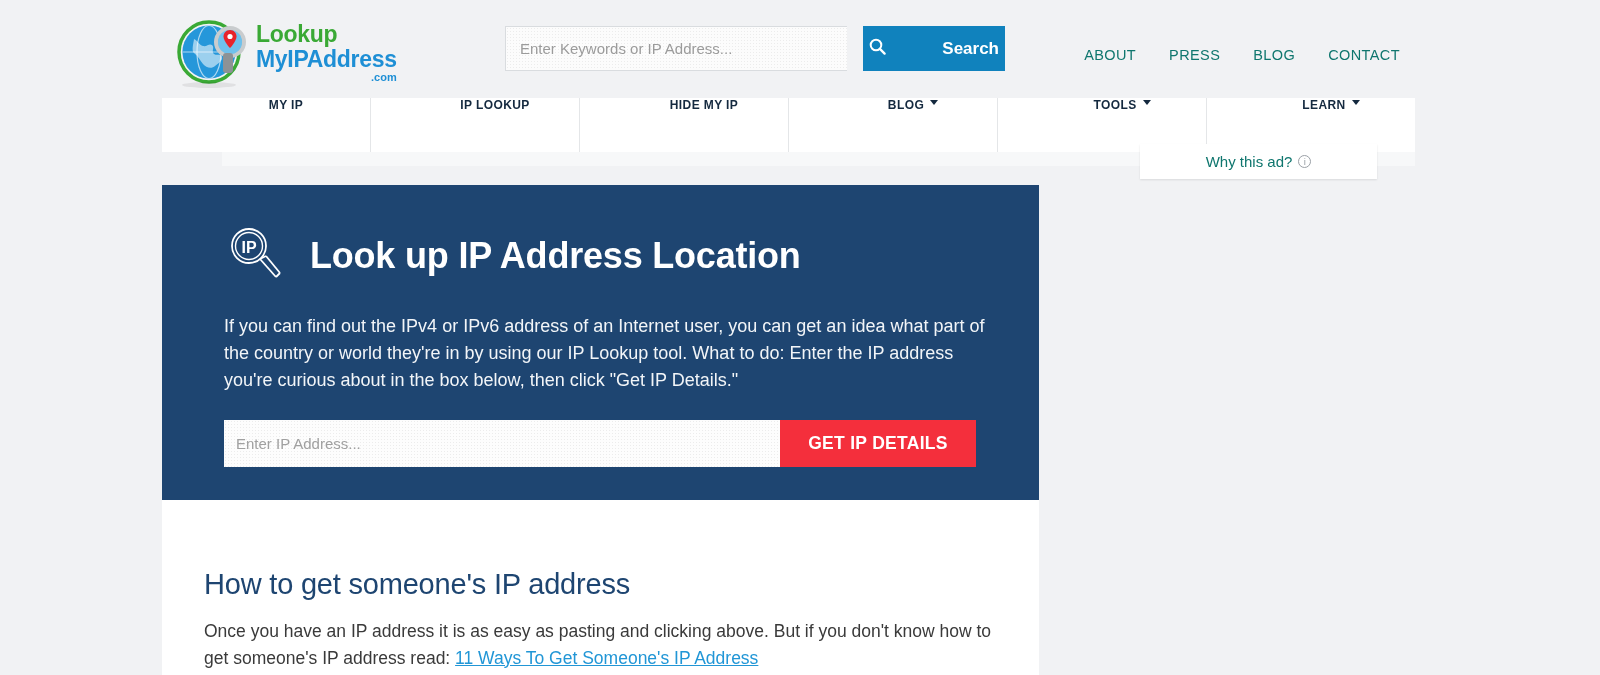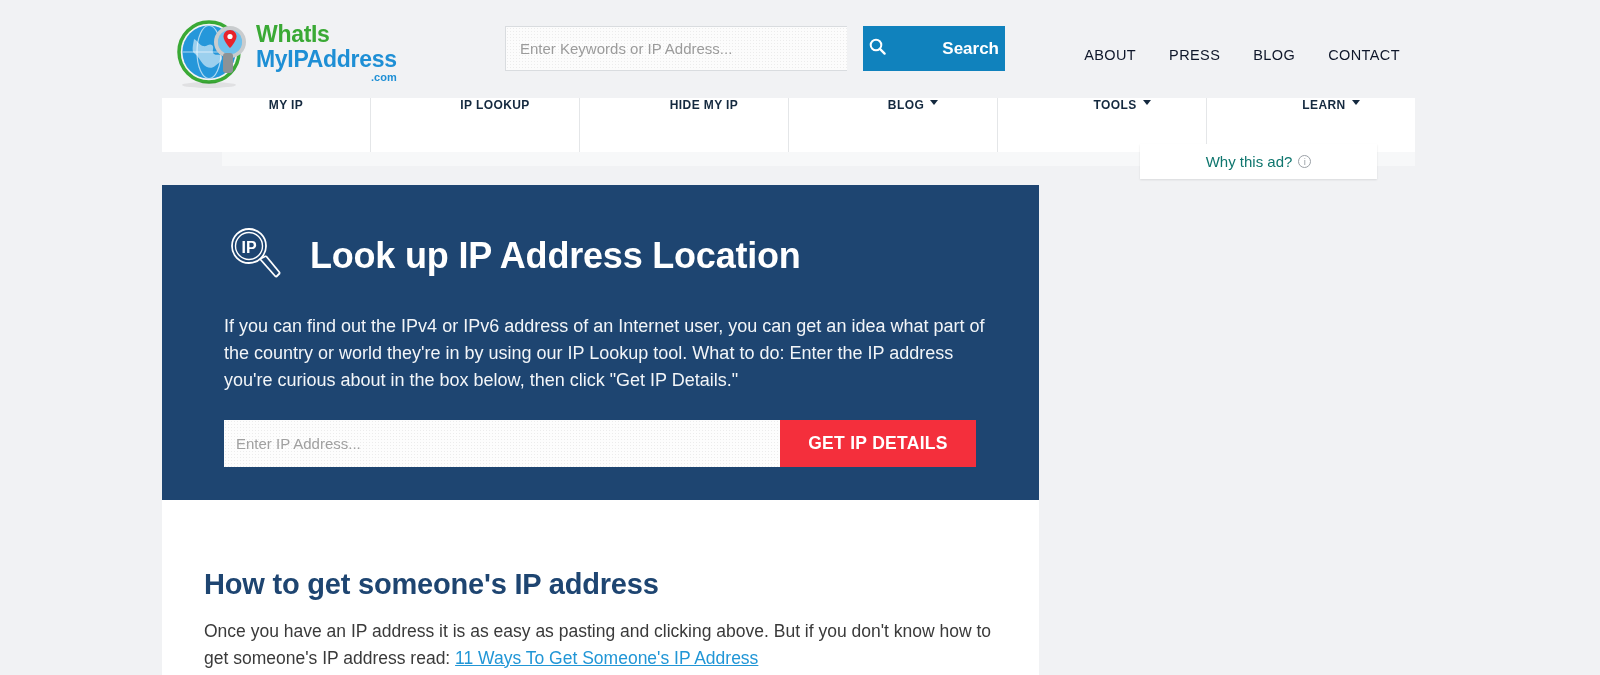--- a/index.html
+++ b/index.html
@@ -45,21 +45,21 @@
   .search-input::placeholder { color: #9b9b9b; }
   .search-btn {
     flex: 0 0 142px; height: 45px; border: none; background: #1082bd;
     color: #fff; font-family: "Liberation Sans", sans-serif;
     font-size: 17px; font-weight: bold; cursor: pointer;
     display: flex; align-items: center; justify-content: space-between; gap: 8px;
   }
 
   .toplinks { position: absolute; right: 200px; top: 47px; display: flex; gap: 33px; }
   .toplink {
-    color: #0f172a; font-size: 14.5px; letter-spacing: 0.4px;
+    color: #0f766e; font-size: 14.5px; letter-spacing: 0.4px;
     text-decoration: none; cursor: pointer;
   }
 
   
   .mainnav {
     position: absolute; left: 162px; top: 98px; width: 1253px; height: 54px;
     background: #ffffff; display: flex;
   }
   .navitem {
     flex: 1 1 0; display: flex; align-items: flex-start; justify-content: center;
@@ -120,21 +120,21 @@
     font-size: 17.5px; font-weight: bold; letter-spacing: 0.3px; cursor: pointer;
   }
 
   
   .article {
     position: absolute; left: 162px; top: 500px; width: 877px; height: 175px;
     background: #fff;
   }
   .article-title {
     position: absolute; left: 42px; top: 44px;
-    font-size: 29px; font-weight: bold; color: #1e4571; letter-spacing: -0.2px; text-align: right;
+    font-size: 29px; font-weight: normal; color: #1e4571; letter-spacing: -0.2px; text-align: right;
   }
   .article-body {
     position: absolute; left: 42px; top: 100px; width: 790px;
     font-size: 17.5px; line-height: 27px; color: #3a3a3a;
   }
   .article-link { color: #2196d6; text-decoration: underline; cursor: pointer; }
 </style>
 </head>
 <body>
 
@@ -154,21 +154,21 @@
           <circle cx="54" cy="25" r="16" fill="#c9ccce"></circle>
           <circle cx="54" cy="25" r="12" fill="#5bb5e8"></circle>
           <path d="M42 25a12 12 0 0124 0 12 12 0 01-24 0z" fill="#7fc9ee" opacity="0.6"></path>
           <rect x="47" y="36" width="10" height="20" rx="3" fill="#8d9296"></rect>
           <path d="M54 13c-3.6 0-6.5 2.9-6.5 6.5 0 4.8 6.5 11.5 6.5 11.5s6.5-6.7 6.5-11.5c0-3.6-2.9-6.5-6.5-6.5z" fill="#e8232a"></path>
           <circle cx="54" cy="19.5" r="2.6" fill="#ffffff"></circle>
           <ellipse cx="33" cy="68" rx="27" ry="3" fill="#000" opacity="0.07"></ellipse>
         </svg>
       </div>
       <div class="logo-text">
-        <span class="logo-line1">WhatIs</span>
+        <span class="logo-line1">Lookup</span>
         <span class="logo-line2">MyIPAddress</span>
         <span class="logo-dotcom">.com</span>
       </div>
     </div>
 
     <div class="searchbar">
       <input class="search-input" type="text" placeholder="Enter Keywords or IP Address..." style="">
       <button class="search-btn">
         <span>
           <svg width="17" height="17" viewBox="0 0 17 17">

